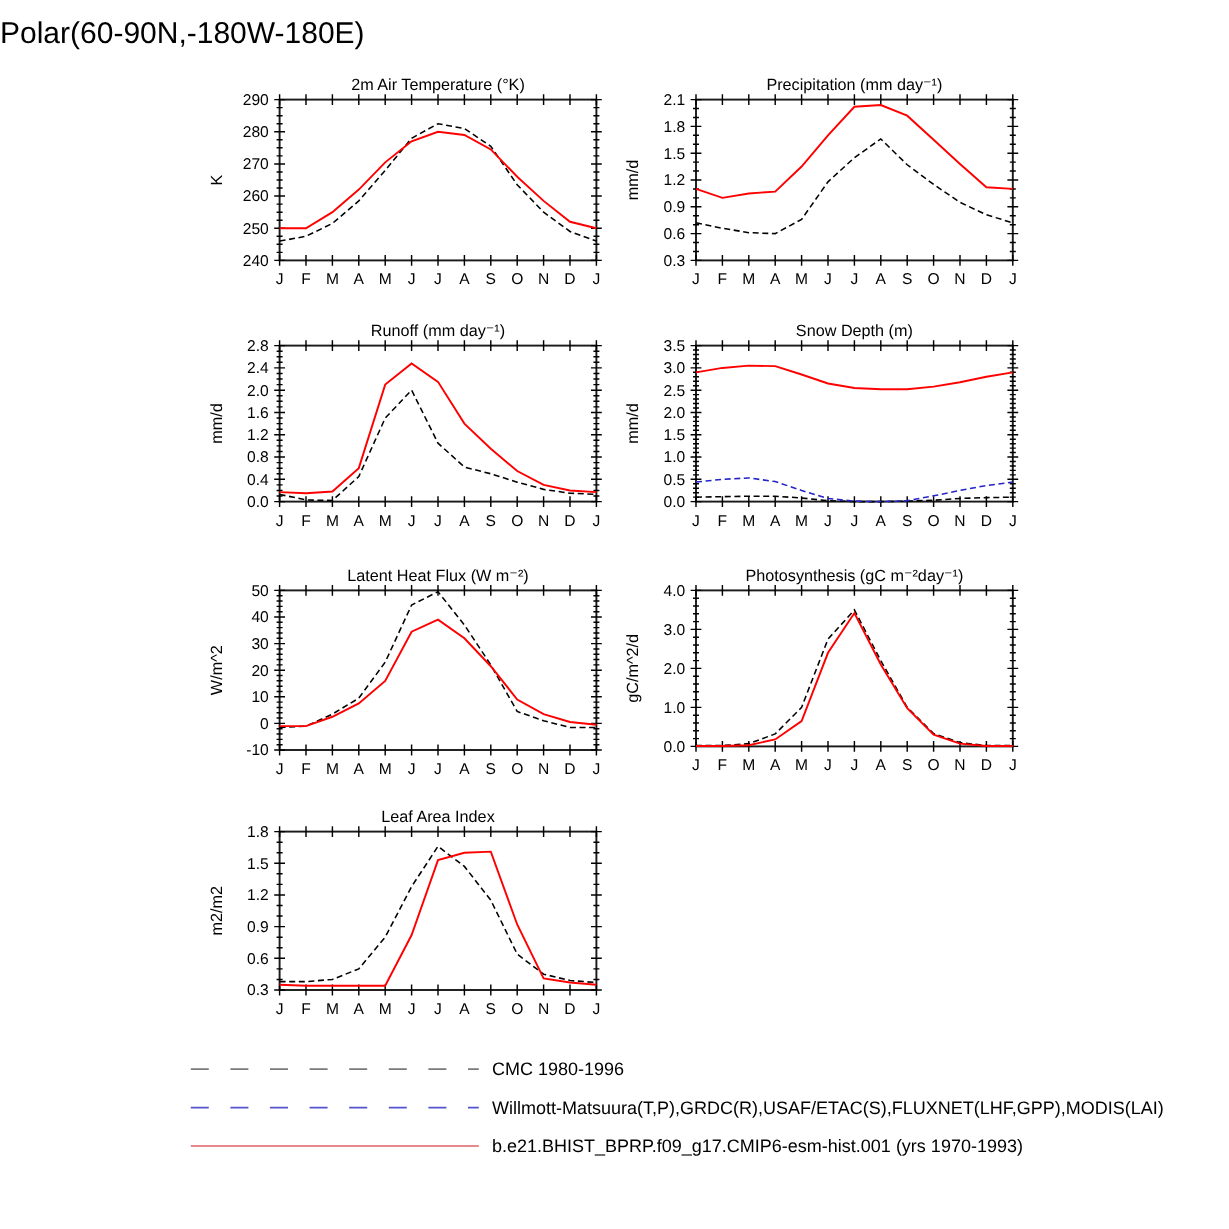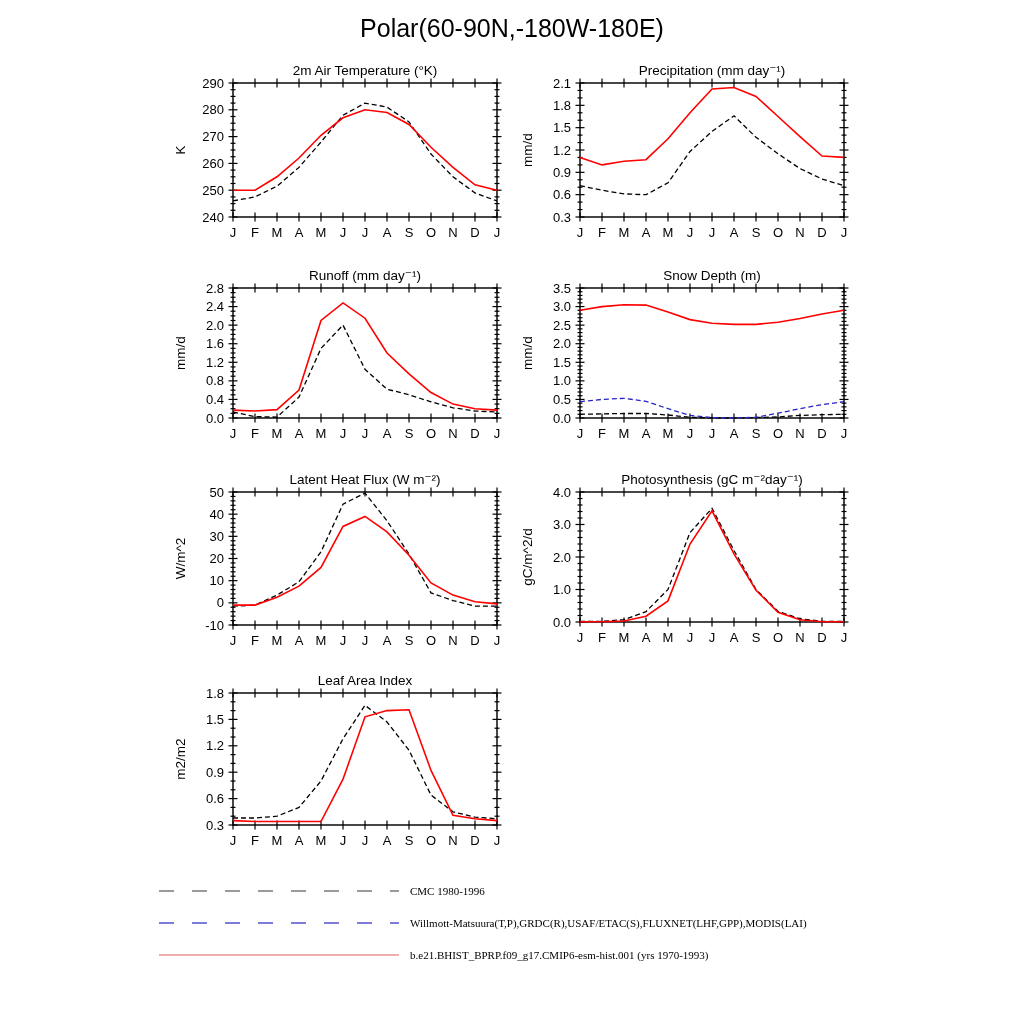--- a/index.html
+++ b/index.html
@@ -1,26 +1,26 @@
 <!DOCTYPE html>
 <html><head>
 <meta charset="utf-8">
 <style>
   html,body{margin:0;padding:0;background:#ffffff;}
   #canvas{position:relative;width:1024px;height:1024px;background:#ffffff;overflow:hidden;
           font-family:"Liberation Sans","DejaVu Sans",sans-serif;}
-  .main-title{position:absolute;left:0;top:14px;width:1024px;text-align:center;
+  .main-title{position:absolute;left:0;top:14px;width:1024px;text-align:left;
               font-size:25px;color:#000;}
   .panel{position:absolute;}
   svg text{fill:#000;font-family:"Liberation Sans","DejaVu Sans",sans-serif;}
   .tick-label{font-size:13px;}
   .panel-title{font-size:13.5px;}
   .axis-label{font-size:13.5px;}
   .legend-row{position:absolute;left:158px;height:18px;display:flex;align-items:center;}
-  .legend-label{font-size:11px;color:#000;margin-left:10px;white-space:nowrap;font-family:Liberation Serif, serif;}
+  .legend-label{font-size:15px;color:#000;margin-left:10px;white-space:nowrap;}
 </style>
 </head>
 <body>
 
 <div id="canvas">
   <div class="main-title">Polar(60-90N,-180W-180E)</div>
 
   <div class="panel" style="left: 158px; top: 57px;"><svg width="364" height="196">
         <rect x="75" y="26" width="264" height="134" fill="none" stroke="#1a1a1a" stroke-width="1.6"></rect>
         <line x1="75" y1="155.5" x2="75" y2="164.5" stroke="#000" stroke-width="1.2"></line>

